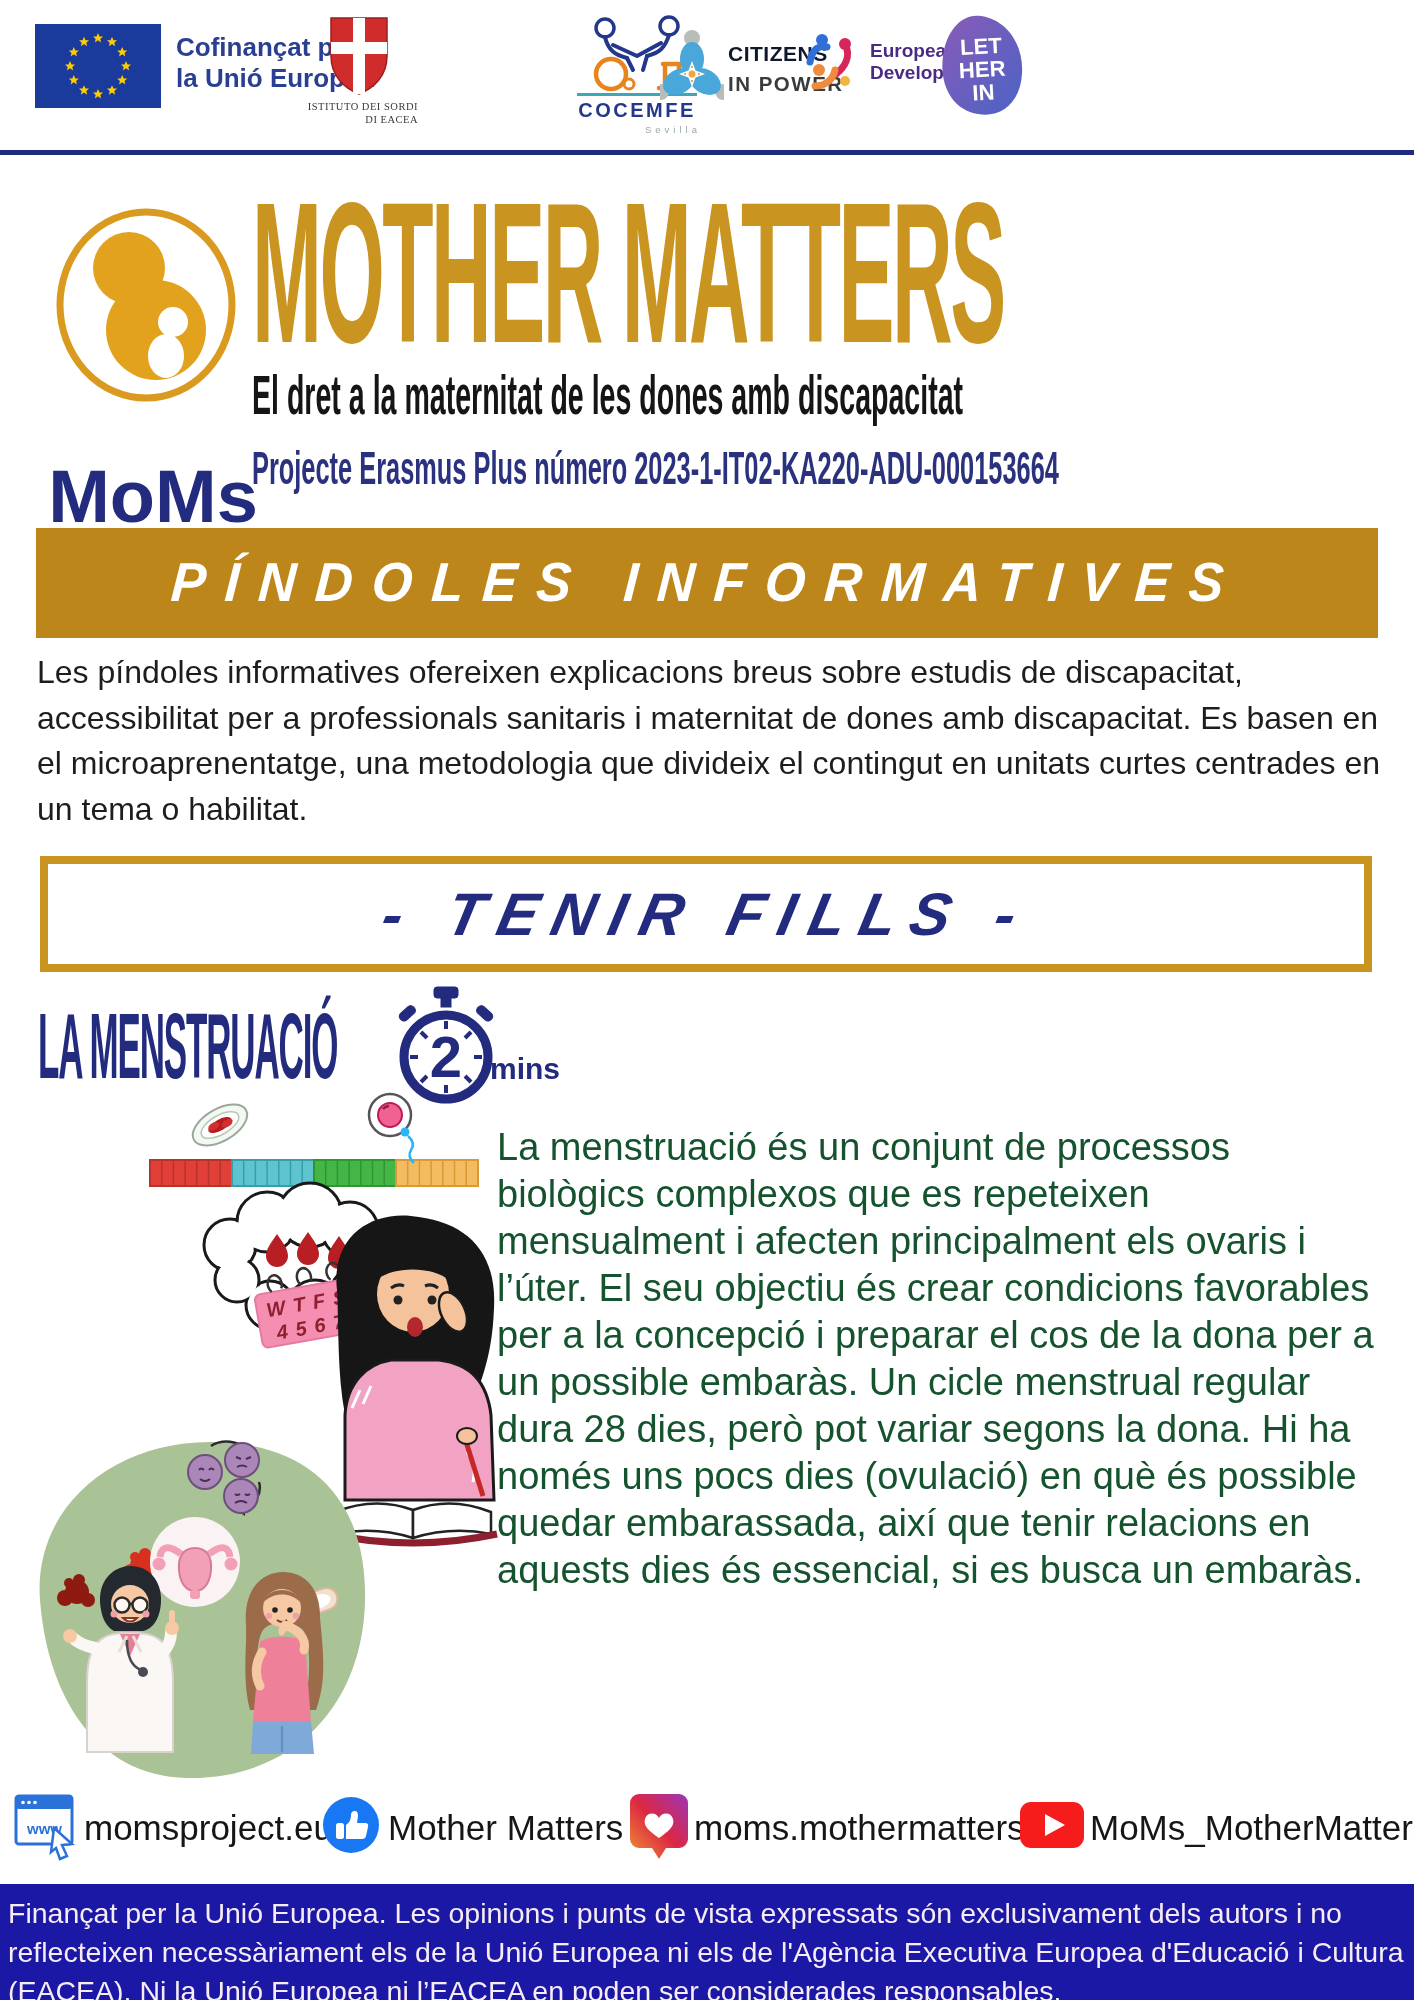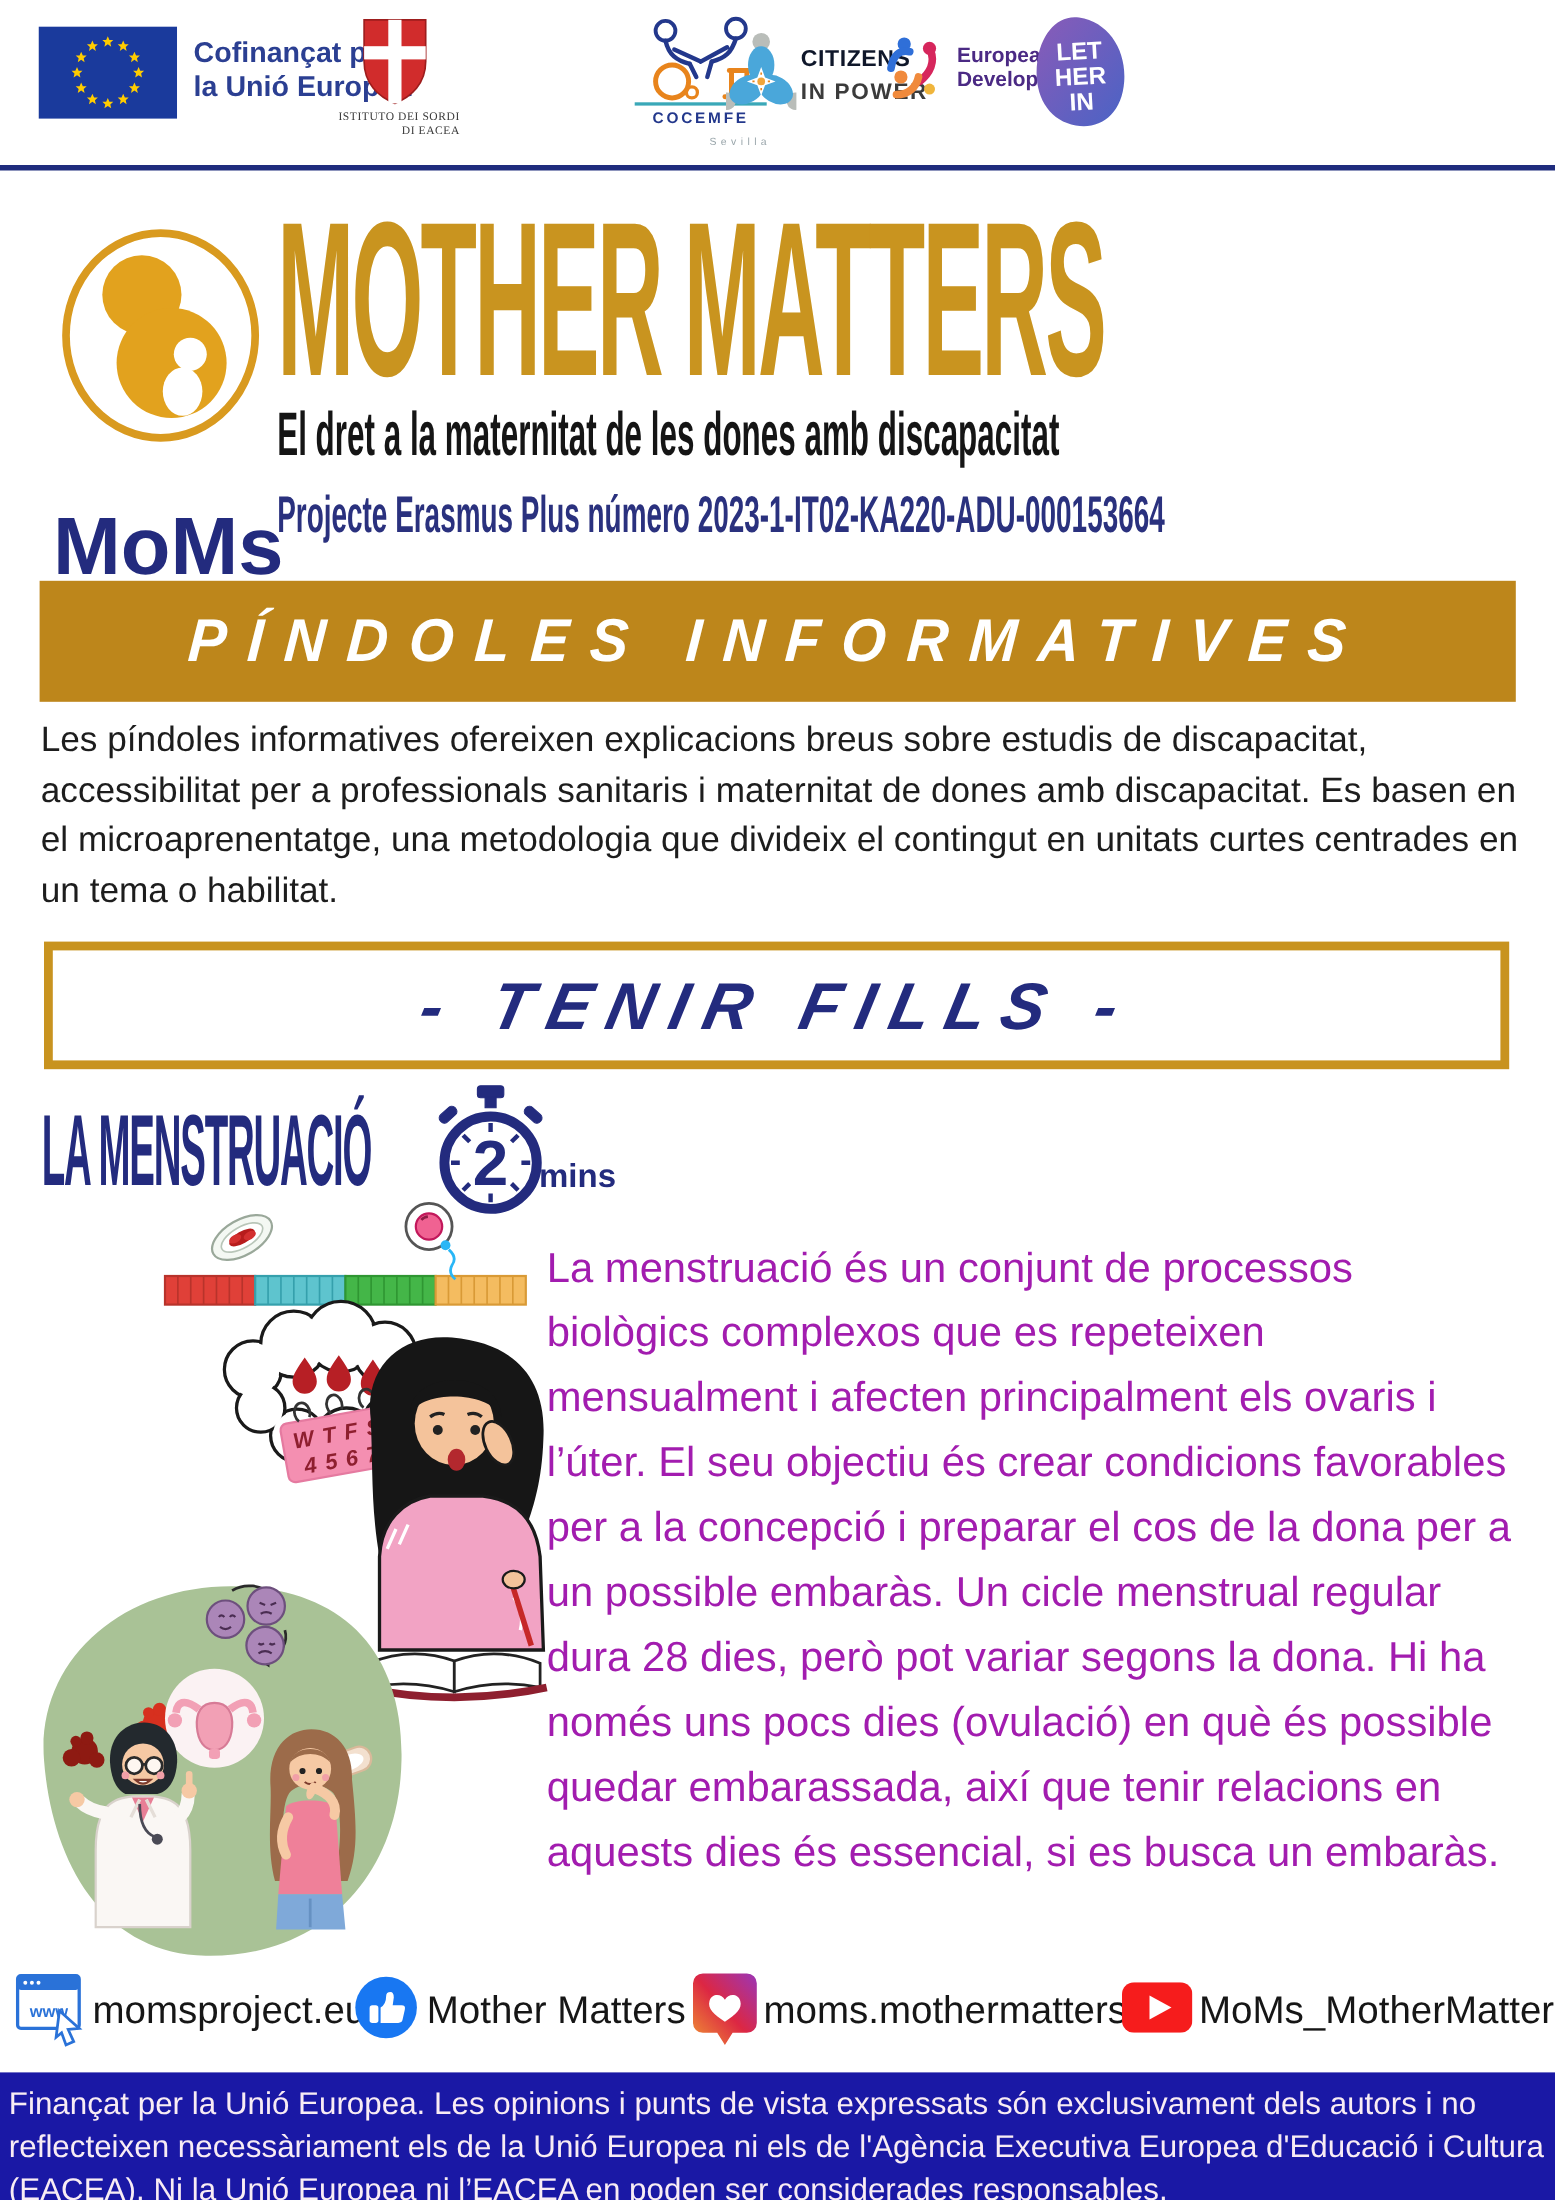--- a/index.html
+++ b/index.html
@@ -5,21 +5,21 @@
   html,body{margin:0;padding:0;background:#e8e8e8;}
   .page{position:relative;width:1414px;height:2000px;background:#ffffff;overflow:hidden;
         font-family:"Liberation Sans",sans-serif;}
   .abs{position:absolute;}
   .nowrap{white-space:nowrap;}
 
   
   .eu-text{left:176px;top:32px;font-size:26px;font-weight:700;color:#2B3F92;line-height:31px;}
   .ist-text{left:300px;top:100px;width:118px;text-align:right;font-family:"Liberation Serif",serif;
             font-size:10.5px;color:#3a3a3a;line-height:13px;letter-spacing:.5px;}
-  .cocemfe-name{left:573px;top:99px;width:128px;text-align:center;font-size:14px;font-weight:700;
+  .cocemfe-name{left:573px;top:99px;width:128px;text-align:center;font-size:20px;font-weight:700;
             color:#23388c;letter-spacing:2.5px;}
   .cocemfe-city{left:573px;top:124px;width:128px;text-align:right;font-size:9.5px;color:#9aa6ab;letter-spacing:4px;}
   .cip-l1{left:728px;top:42px;font-size:21px;font-weight:700;color:#0f172a;letter-spacing:.5px;}
   .cip-l2{left:728px;top:72px;font-size:20.5px;font-weight:800;color:#3b3b3b;letter-spacing:1.5px;}
   .eud-l1{left:870px;top:40px;font-size:19px;font-weight:700;color:#4b2a84;}
   .eud-l2{left:870px;top:62px;font-size:19px;font-weight:700;color:#4b2a84;}
   .blue-rule{left:0;top:150px;width:1414px;height:5px;background:#1F2C7D;}
 
   
   .moms-word{left:38px;top:406px;width:230px;text-align:center;font-size:74px;font-weight:600;color:#232B7E;margin-top:48px;}
@@ -38,21 +38,21 @@
   .intro{left:37px;top:650px;width:1350px;font-size:32px;line-height:45.5px;color:#1d1d1d;}
 
   
   .section-box{left:40px;top:856px;width:1316px;height:100px;border:8px solid #C8931F;background:#fff;text-align:center;}
   .section-box span{display:inline-block;margin-top:16px;font-size:60px;font-weight:700;font-style:italic;
             color:#232B7E;letter-spacing:14px;transform:skewX(-12deg);}
 
   .topic-title{left:38px;top:1000px;font-size:92px;line-height:92px;font-weight:800;letter-spacing:-3px;
             color:#232B7E;transform:scaleX(.38);transform-origin:left top;white-space:nowrap;}
 
-  .article{left:497px;top:1124px;width:880px;font-size:38px;line-height:59px;color:#a21caf;}
+  .article{left:497px;top:1124px;width:880px;font-size:38px;line-height:47px;color:#14532d;}
 
   
   .social-label{font-size:35px;color:#161616;}
   .soc-web{left:84px;top:1808px;}
   .soc-fb{left:388px;top:1808px;}
   .soc-ig{left:694px;top:1808px;}
   .soc-yt{left:1090px;top:1808px;}
 
   
   .footer-bar{left:0;top:1884px;width:1414px;height:116px;background:#1A18A5;}

